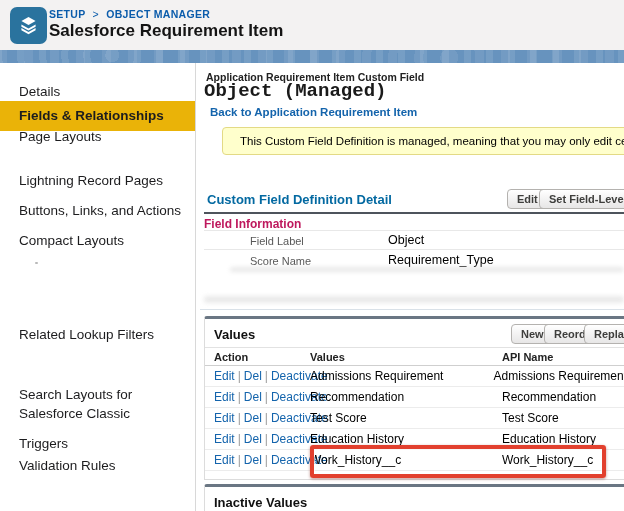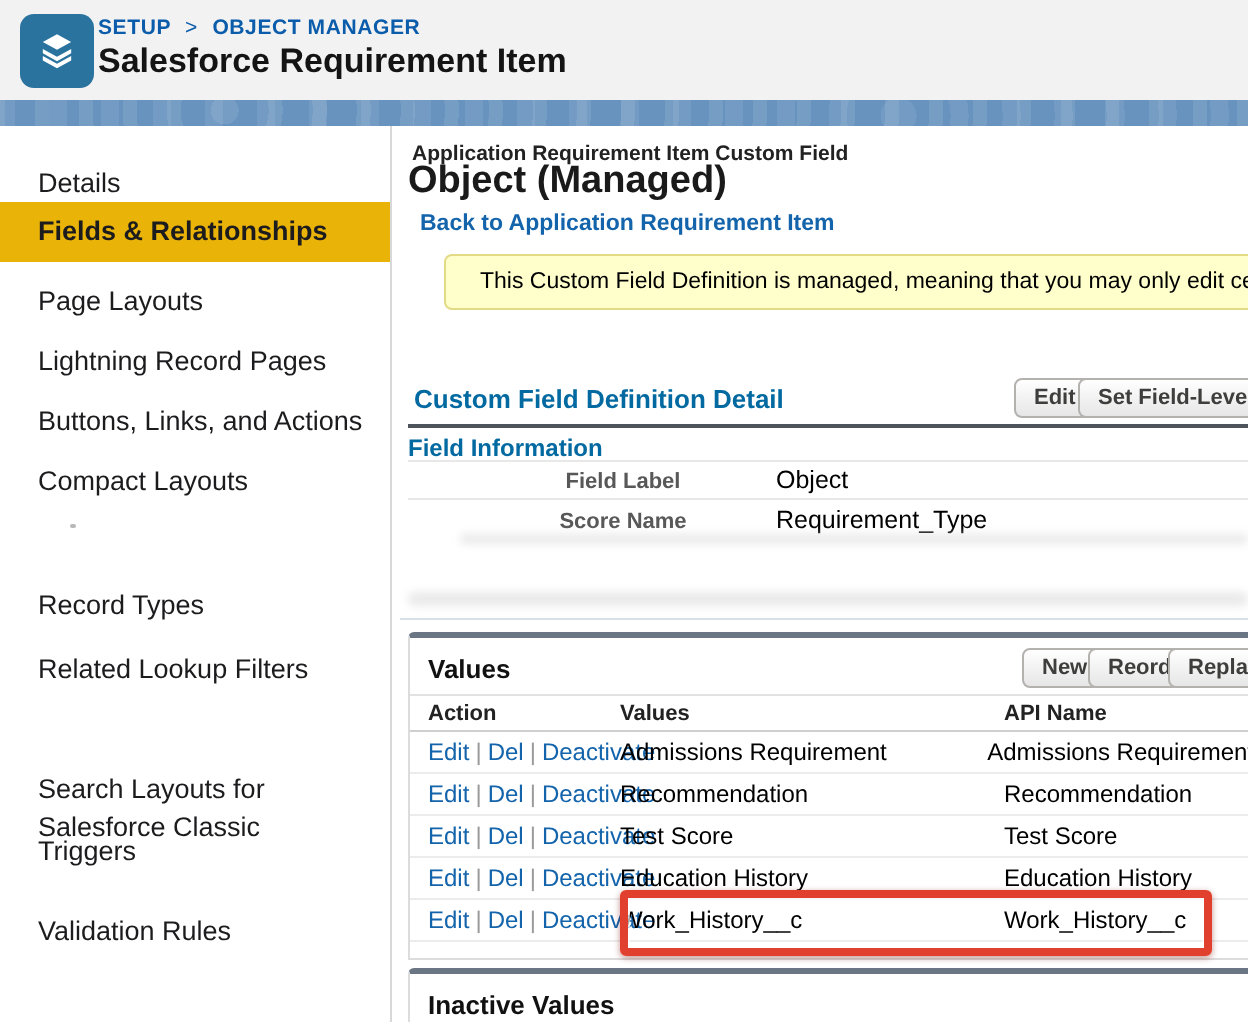--- a/index.html
+++ b/index.html
@@ -26,31 +26,31 @@
   .seam-dot { position: absolute; left: 35px; top: 199px; width: 3px; height: 2px; background: #b9b9b9; border-radius: 1px; }
 
   
   .abs { position: absolute; }
   a.sflink { color: #1464ac; text-decoration: none; cursor: pointer; }
   .btn { position: absolute; height: 20px; padding: 0 9px; font-family: "Liberation Sans", sans-serif; font-size: 11px; font-weight: 700;
          color: #3e3e3c; line-height: 18px; background: linear-gradient(#ffffff, #e7e6e6); border: 1px solid #b4b2af; border-radius: 4px;
          white-space: nowrap; cursor: pointer; }
 
   .eyebrow { left: 206px; top: 71px; font-size: 10.5px; font-weight: 700; color: #222; }
-  .obj-title { left: 204px; top: 80px; font-size: 19px; font-weight: 700; color: #1a1a1a; }
+  .obj-title { left: 204px; top: 80px; font-size: 19px; font-weight: 700; color: #1a1a1a; font-family: Liberation Mono, monospace; }
   .back-link { left: 210px; top: 106px; font-size: 11.5px; font-weight: 700; }
 
   .notice { left: 222px; top: 127px; width: 406px; height: 28px; background: #ffffcc; border: 1px solid #e3da85; border-radius: 4px;
             display: flex; align-items: center; padding-left: 7px; }
   .notice-text { font-size: 11.5px; color: #000; margin-left: 10px; white-space: nowrap; }
 
   .sect-title { left: 207px; top: 192px; font-size: 13px; font-weight: 700; color: #0369a1; }
   .dark-rule { left: 204px; top: 212px; width: 424px; height: 2px; background: #4e545c; }
-  .subsect { left: 204px; top: 217px; font-size: 12px; font-weight: 700; color: #0369a1; }
-  .flabel { width: 123px; text-align: center; font-size: 11px; font-weight: 700; color: #585858; }
+  .subsect { left: 204px; top: 217px; font-size: 12px; font-weight: 700; color: #be185d; }
+  .flabel { width: 123px; text-align: left; font-size: 11px; font-weight: 400; color: #585858; }
   .fvalue { font-size: 12.5px; color: #000; }
   .lite-rule { height: 1px; background: #e8e8e8; }
 
   .smudge { position: absolute; background: #d8d8d8; opacity: .55; filter: blur(2px); border-radius: 3px; }
   .gapline { left: 200px; top: 309px; width: 424px; height: 1px; background: #d9e1e8; }
 
   
   .panel { position: absolute; left: 204px; width: 424px; background: #fff; border: 1px solid #dcdcdc; border-top: 3px solid #6a7683; border-radius: 3px 3px 0 0; }
   .panel-title { position: absolute; left: 9px; top: 8px; font-size: 13px; font-weight: 700; color: #111; }
 
@@ -87,29 +87,28 @@
       <a>OBJECT MANAGER</a>
     </nav>
     <div class="pg-title">Salesforce Requirement Item</div>
   </div>
 
   <div class="band"></div>
 
   <div class="sidebar">
     <div class="side-item" style="top:19px">Details</div>
     <div class="side-item selected" style="top:38px">Fields &amp; Relationships</div>
-    <div class="side-item" style="top:78px">Page Layouts</div>
+    <div class="side-item" style="top:64px">Page Layouts</div>
     <div class="side-item" style="top:138px">Buttons, Links, and Actions</div>
     <div class="side-item" style="top:108px">Lightning Record Pages</div>
     <div class="side-item" style="top:168px">Compact Layouts</div>
     <div class="seam-dot"></div>
-    <div class="side-item" style="top:230px">Record Types</div>
     <div class="side-item" style="top:262px">Related Lookup Filters</div>
     <div class="side-item" style="top:322px;width:158px">Search Layouts for Salesforce Classic</div>
-    <div class="side-item" style="top:353px">Triggers</div>
+    <div class="side-item" style="top:371px">Triggers</div>
     <div class="side-item" style="top:393px">Validation Rules</div>
   </div>
 
   <div>
     <div class="abs eyebrow">Application Requirement Item Custom Field</div>
     <div class="abs obj-title">Object (Managed)</div>
     <a class="abs back-link sflink">Back to Application Requirement Item</a>
 
     <div class="abs notice">
       <svg width="17" height="17" viewBox="0 0 17 17">

